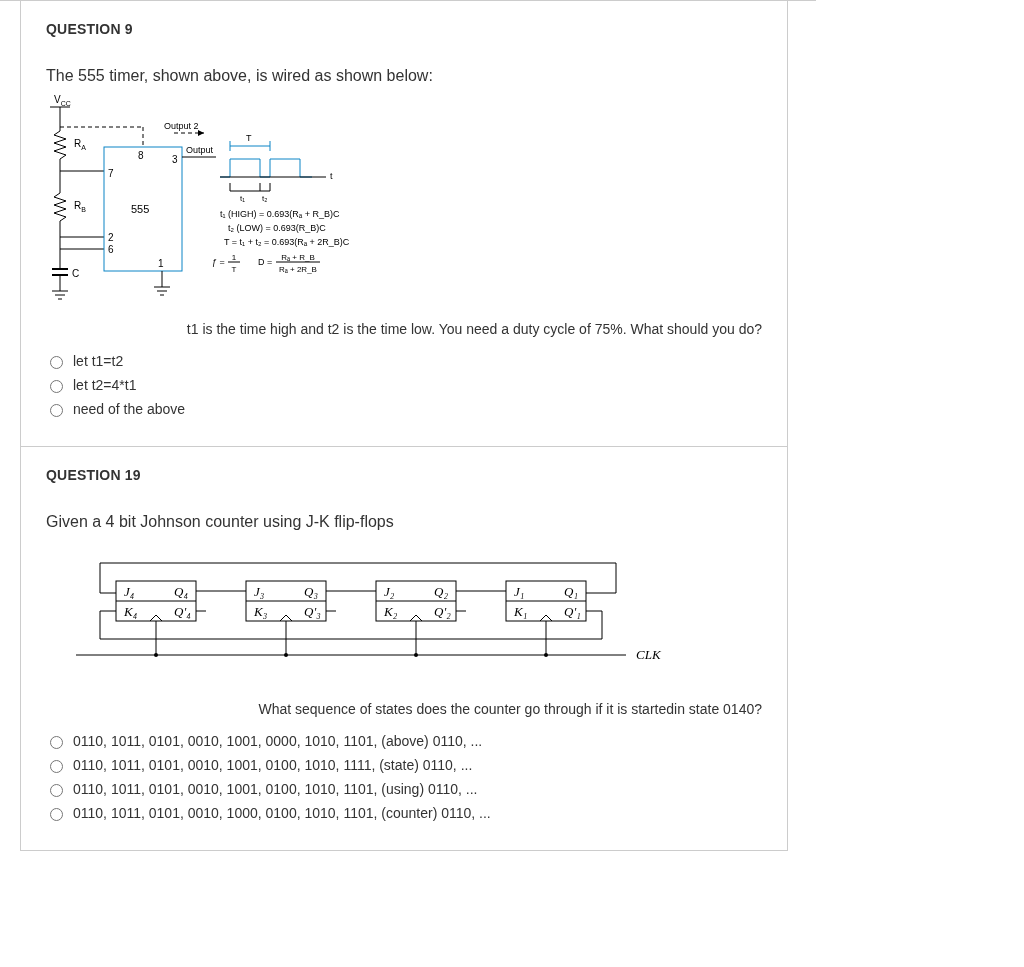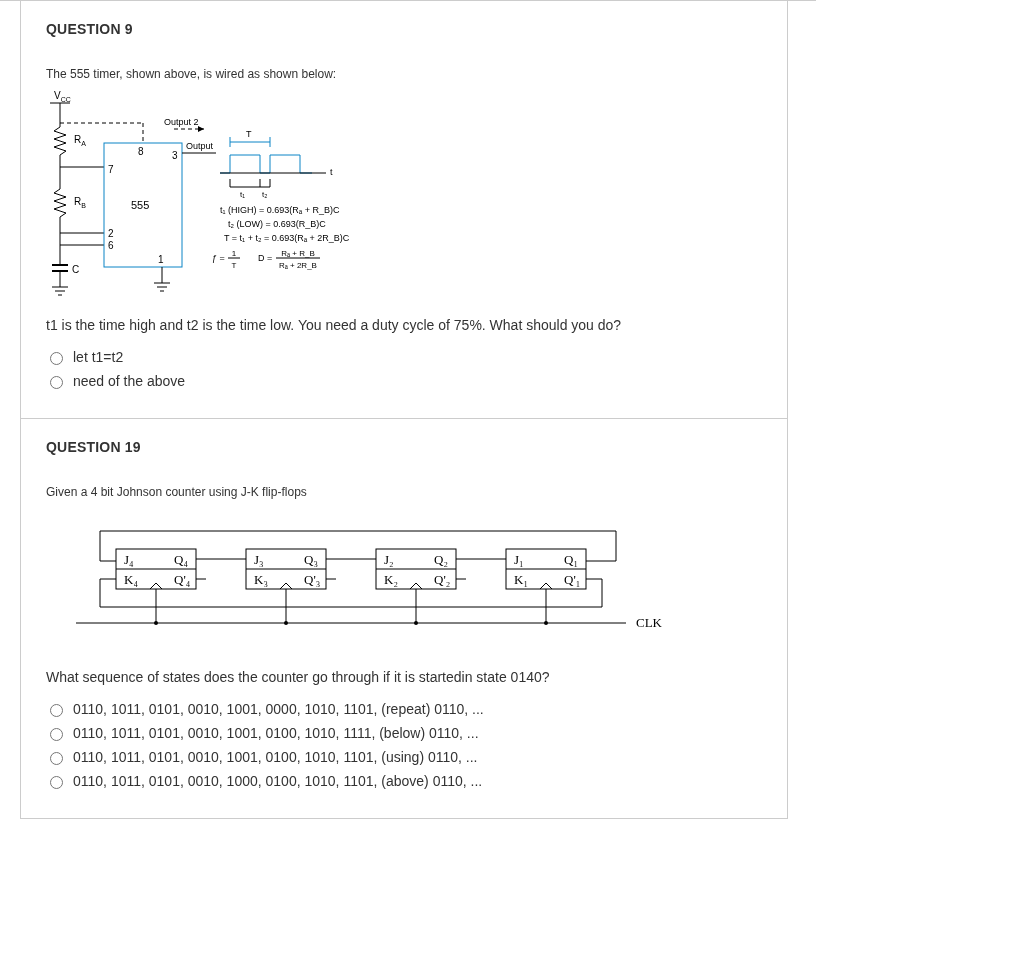--- a/index.html
+++ b/index.html
@@ -25,44 +25,45 @@
   }
   .question-block:first-child { margin-top: 0; }
   .question-title {
     font-weight: 700;
     font-size: 14px;
     letter-spacing: 0.2px;
     color: #333;
     margin-bottom: 30px;
   }
   .prompt-text {
-    font-size: 12px;
+    font-size: 16px;
     margin: 0 0 6px 0;
   }
   .sub-prompt {
     margin-top: 0;
     margin-bottom: 12px;
     font-size: 14px;
+    text-align: right;
   }
   .options { margin-top: 4px; }
   .option {
     display: flex;
     align-items: flex-end;
     padding: 4px 0;
     font-size: 14px;
   }
   .option input[type=radio] {
     margin-right: 10px;
     margin-left: 4px;
   }
   .diagram-area {
     margin: 4px 0 10px 0;
   }
   svg { display: block; }
-  .q10-svg { margin: 12px 0 18px 0; }
+  .q10-svg { margin: 12px 0 18px 0; font-style: italic; }
 </style>
 </head>
 <body>
 
 <div class="page">
 
   <div class="question-block">
     <div class="question-title">QUESTION 9</div>
 
     <div class="prompt-text">The 555 timer, shown above, is wired as shown below:</div>
@@ -155,20 +156,24 @@
         <text x="252" y="181" font-size="8" text-anchor="middle">Rₐ + 2R_B</text>
       </svg>
     </div>
 
     <div class="sub-prompt">t1 is the time high and t2 is the time low. You need a duty cycle of 75%. What should you do?</div>
 
     <div class="options">
       <label class="option">
         <input type="radio" name="q9" style="">
         <span>let t1=t2</span>
+      </label>
+      <label class="option">
+        <input type="radio" name="q9" style="">
+        <span>let t2=4*t1</span>
       </label>
       <label class="option">
         <input type="radio" name="q9" style="">
         <span>need of the above</span>
       </label>
     </div>
   </div>
 
   <div class="question-block">
     <div class="question-title">QUESTION 19</div>
@@ -237,30 +242,30 @@
         <circle cx="500" cy="112" r="2" fill="#000"></circle>
         <text x="590" y="116" font-family="serif">CLK</text>
       </svg>
     </div>
 
     <div class="sub-prompt">What sequence of states does the counter go through if it is startedin state 0140?</div>
 
     <div class="options">
       <label class="option">
         <input type="radio" name="q10" style="">
-        <span>0110, 1011, 0101, 0010, 1001, 0000, 1010, 1101, (repeat) 0110, ...</span>
-      </label>
-      <label class="option">
-        <input type="radio" name="q10" style="">
-        <span>0110, 1011, 0101, 0010, 1001, 0100, 1010, 1111, (below) 0110, ...</span>
+        <span>0110, 1011, 0101, 0010, 1001, 0000, 1010, 1101, (above) 0110, ...</span>
+      </label>
+      <label class="option">
+        <input type="radio" name="q10" style="">
+        <span>0110, 1011, 0101, 0010, 1001, 0100, 1010, 1111, (state) 0110, ...</span>
       </label>
       <label class="option">
         <input type="radio" name="q10" style="">
         <span>0110, 1011, 0101, 0010, 1001, 0100, 1010, 1101, (using) 0110, ...</span>
       </label>
       <label class="option">
         <input type="radio" name="q10" style="">
-        <span>0110, 1011, 0101, 0010, 1000, 0100, 1010, 1101, (above) 0110, ...</span>
+        <span>0110, 1011, 0101, 0010, 1000, 0100, 1010, 1101, (counter) 0110, ...</span>
       </label>
     </div>
   </div>
 
 </div>
 
 </body></html>

